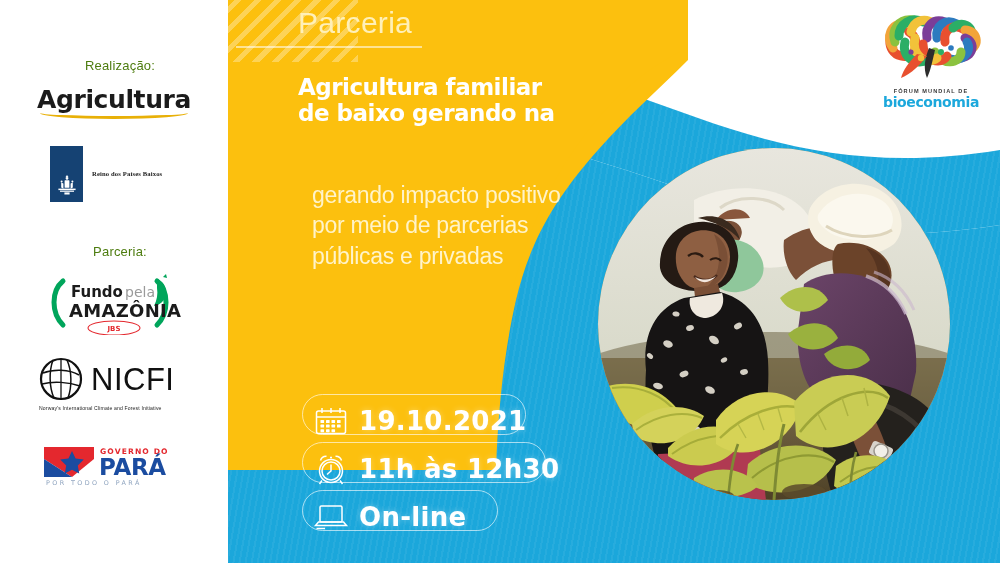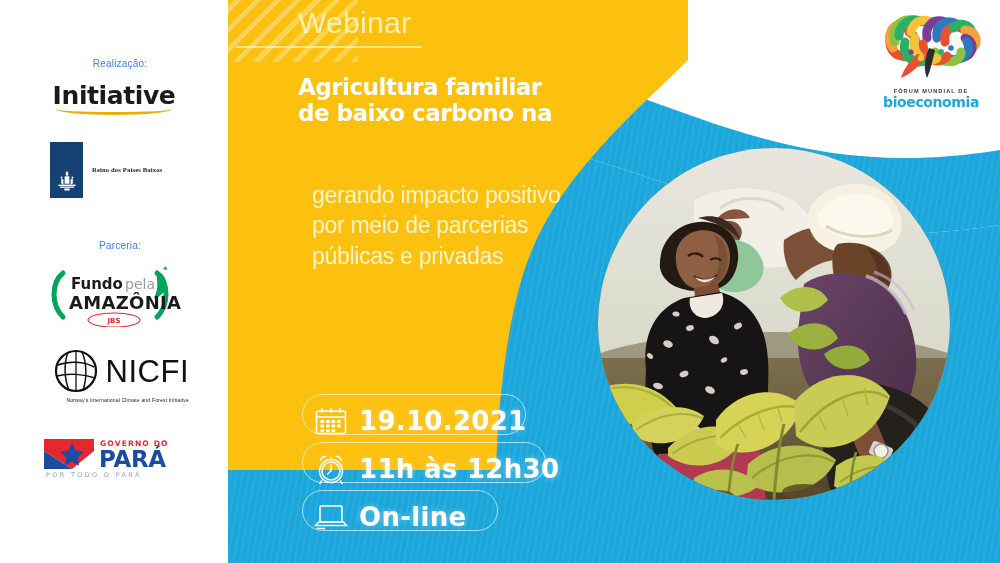--- a/index.html
+++ b/index.html
@@ -39,21 +39,21 @@
     pointer-events:none;
   }
 
   
   .left-col{
     position:absolute;left:0;top:0;width:228px;height:563px;
     background:#ffffff;
     display:flex;flex-direction:column;align-items:center;
   }
   .col-label{
-    font-size:10px;color:#3b82f6;letter-spacing:.2px;text-align:center;padding-left:12px;
+    font-size:13px;color:#4d7c0f;letter-spacing:.2px;text-align:center;padding-left:12px;
   }
   .lbl-realizacao{margin-top:58px;}
   .lbl-parceria{margin-top:0;}
 
   
   .solidaridad{position:relative;margin-top:12px;text-align:center;}
   .solidaridad .word{
     font-size:25px;font-weight:bold;color:#1b1b1b;letter-spacing:-.4px;
     font-family:"DejaVu Sans", sans-serif;
   }
@@ -73,21 +73,21 @@
     font-size:6.6px;color:#1b1b1b;font-weight:bold;letter-spacing:.15px;
     line-height:1.1;
     font-family:"Liberation Serif", serif;
   }
 
   
   .fundo{margin-top:14px;position:relative;width:138px;height:62px;}
   .fundo svg{display:block;}
 
   
-  .nicfi{margin-top:22px;display:flex;flex-direction:column;align-items:flex-end;width:150px;}
+  .nicfi{margin-top:22px;display:flex;flex-direction:column;align-items:flex-start;width:150px;}
   .nicfi-row{display:flex;align-items:center;gap:8px;}
   .nicfi-word{
     font-size:31px;letter-spacing:.5px;color:#111;line-height:1;
     font-family:"Liberation Sans", sans-serif;font-weight:400;
   }
   .nicfi-tag{
     margin-top:4px;font-size:5.1px;color:#222;letter-spacing:.15px;
     text-align:center;white-space:nowrap;
   }
 
@@ -190,21 +190,21 @@
                C268,378 264,426 263,470 H0 Z" fill="#FCC00E"></path>
     </svg>
   </div>
   <div class="stripes"></div>
 
   <div class="left-col">
 
     <div class="col-label lbl-realizacao">Realização:</div>
 
     <div class="solidaridad">
-      <div class="word">Initiative</div>
+      <div class="word">Agricultura</div>
       <div class="swoosh"></div>
     </div>
 
     <div class="nl-logo">
       <div class="nl-bar">
         <svg class="nl-crest" width="24" height="22" viewBox="0 0 24 22">
           <g fill="#ffffff">
             <path d="M12 1 l1.6 2.2 h-3.2 z"></path>
             <circle cx="12" cy="4.4" r="1.3"></circle>
             <rect x="9.6" y="6.2" width="4.8" height="7.6" rx="0.6"></rect>
@@ -259,26 +259,26 @@
         <path d="M6 10 L56 10 L56 22 L34 40 L6 22 Z" fill="#E4282E"></path>
         <path d="M6 22 L34 40 L6 40 Z" fill="#1B4CA0"></path>
         <path d="M34 14 l3.6 7.4 l8.2 1.2 l-6 5.8 l1.4 8.1 l-7.2 -3.8 l-7.2 3.8 l1.4 -8.1 l-6 -5.8 l8.2 -1.2 z" fill="#1B4CA0"></path>
         <text x="62" y="17" font-family="DejaVu Sans, sans-serif" font-size="7.6" font-weight="bold" fill="#E4282E" letter-spacing="1.1">GOVERNO DO</text>
         <text x="61" y="38" font-family="DejaVu Sans, sans-serif" font-size="23" font-weight="bold" fill="#1B4CA0" letter-spacing="-0.3">PARÁ</text>
         <text x="8" y="48" font-family="DejaVu Sans, sans-serif" font-size="6.4" fill="#8fa4bf" letter-spacing="2.4">POR TODO O PARÁ</text>
       </svg>
     </div>
   </div>
 
-  <div class="webinar">Webinar</div>
+  <div class="webinar">Parceria</div>
   <div class="webinar-rule"></div>
 
   <div class="title">
     <span class="ln">Agricultura familiar</span>
-    <span class="ln">de baixo carbono na</span>
+    <span class="ln">de baixo gerando na</span>
   </div>
 
   <div class="subtitle">
     <span class="ln">gerando impacto positivo</span>
     <span class="ln">por meio de parcerias</span>
     <span class="ln">públicas e privadas</span>
   </div>
 
   <div class="badges">
 

